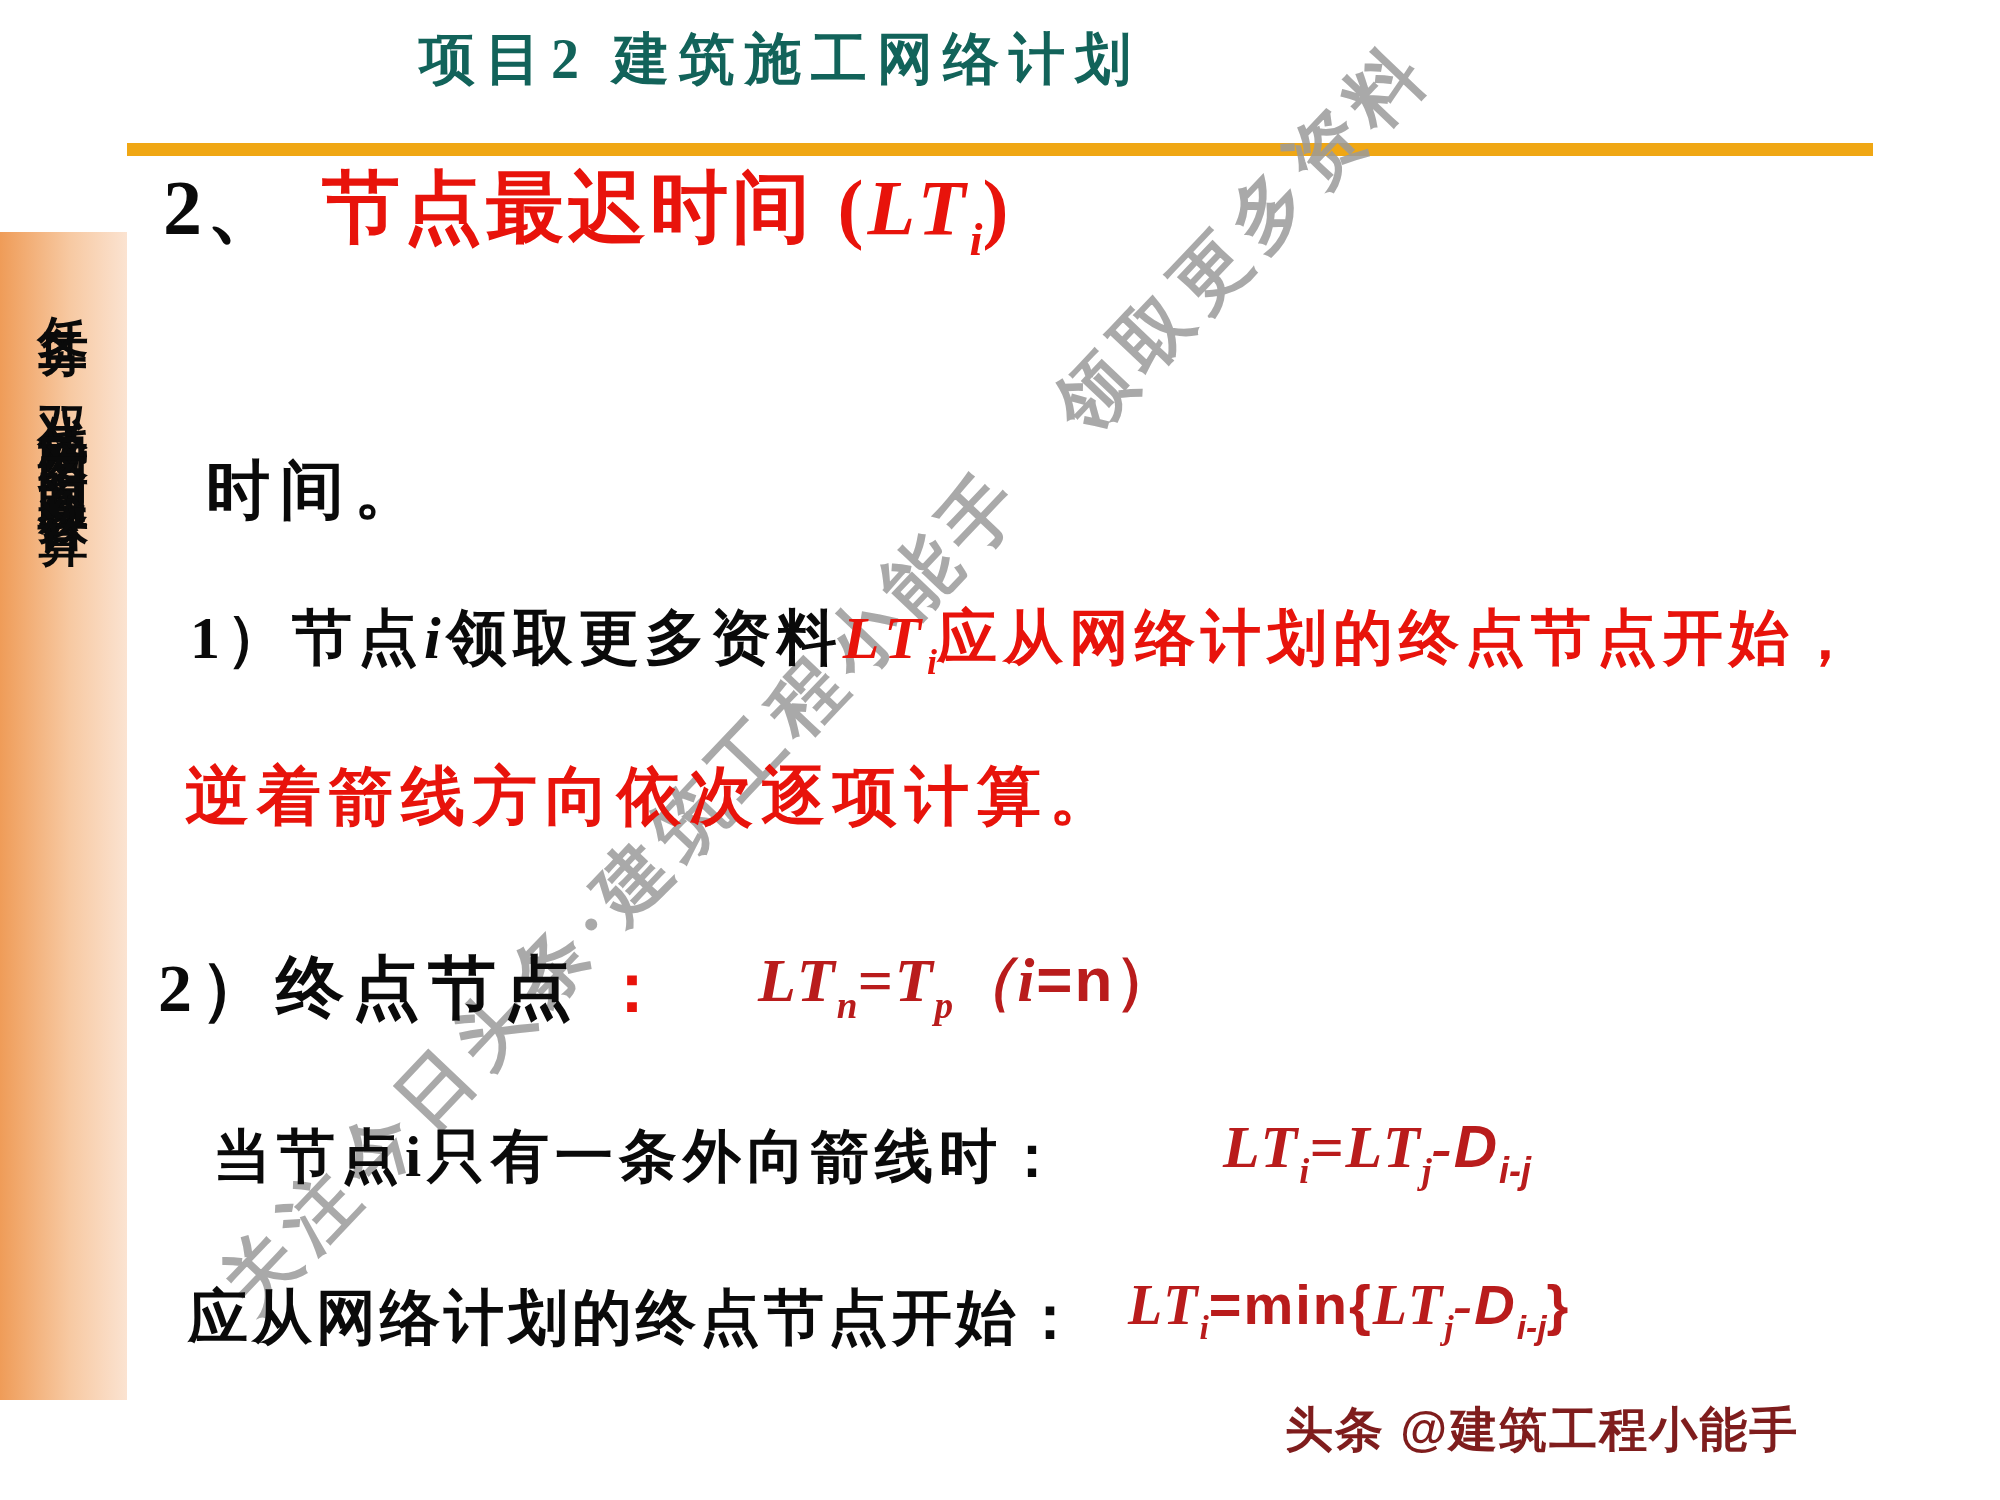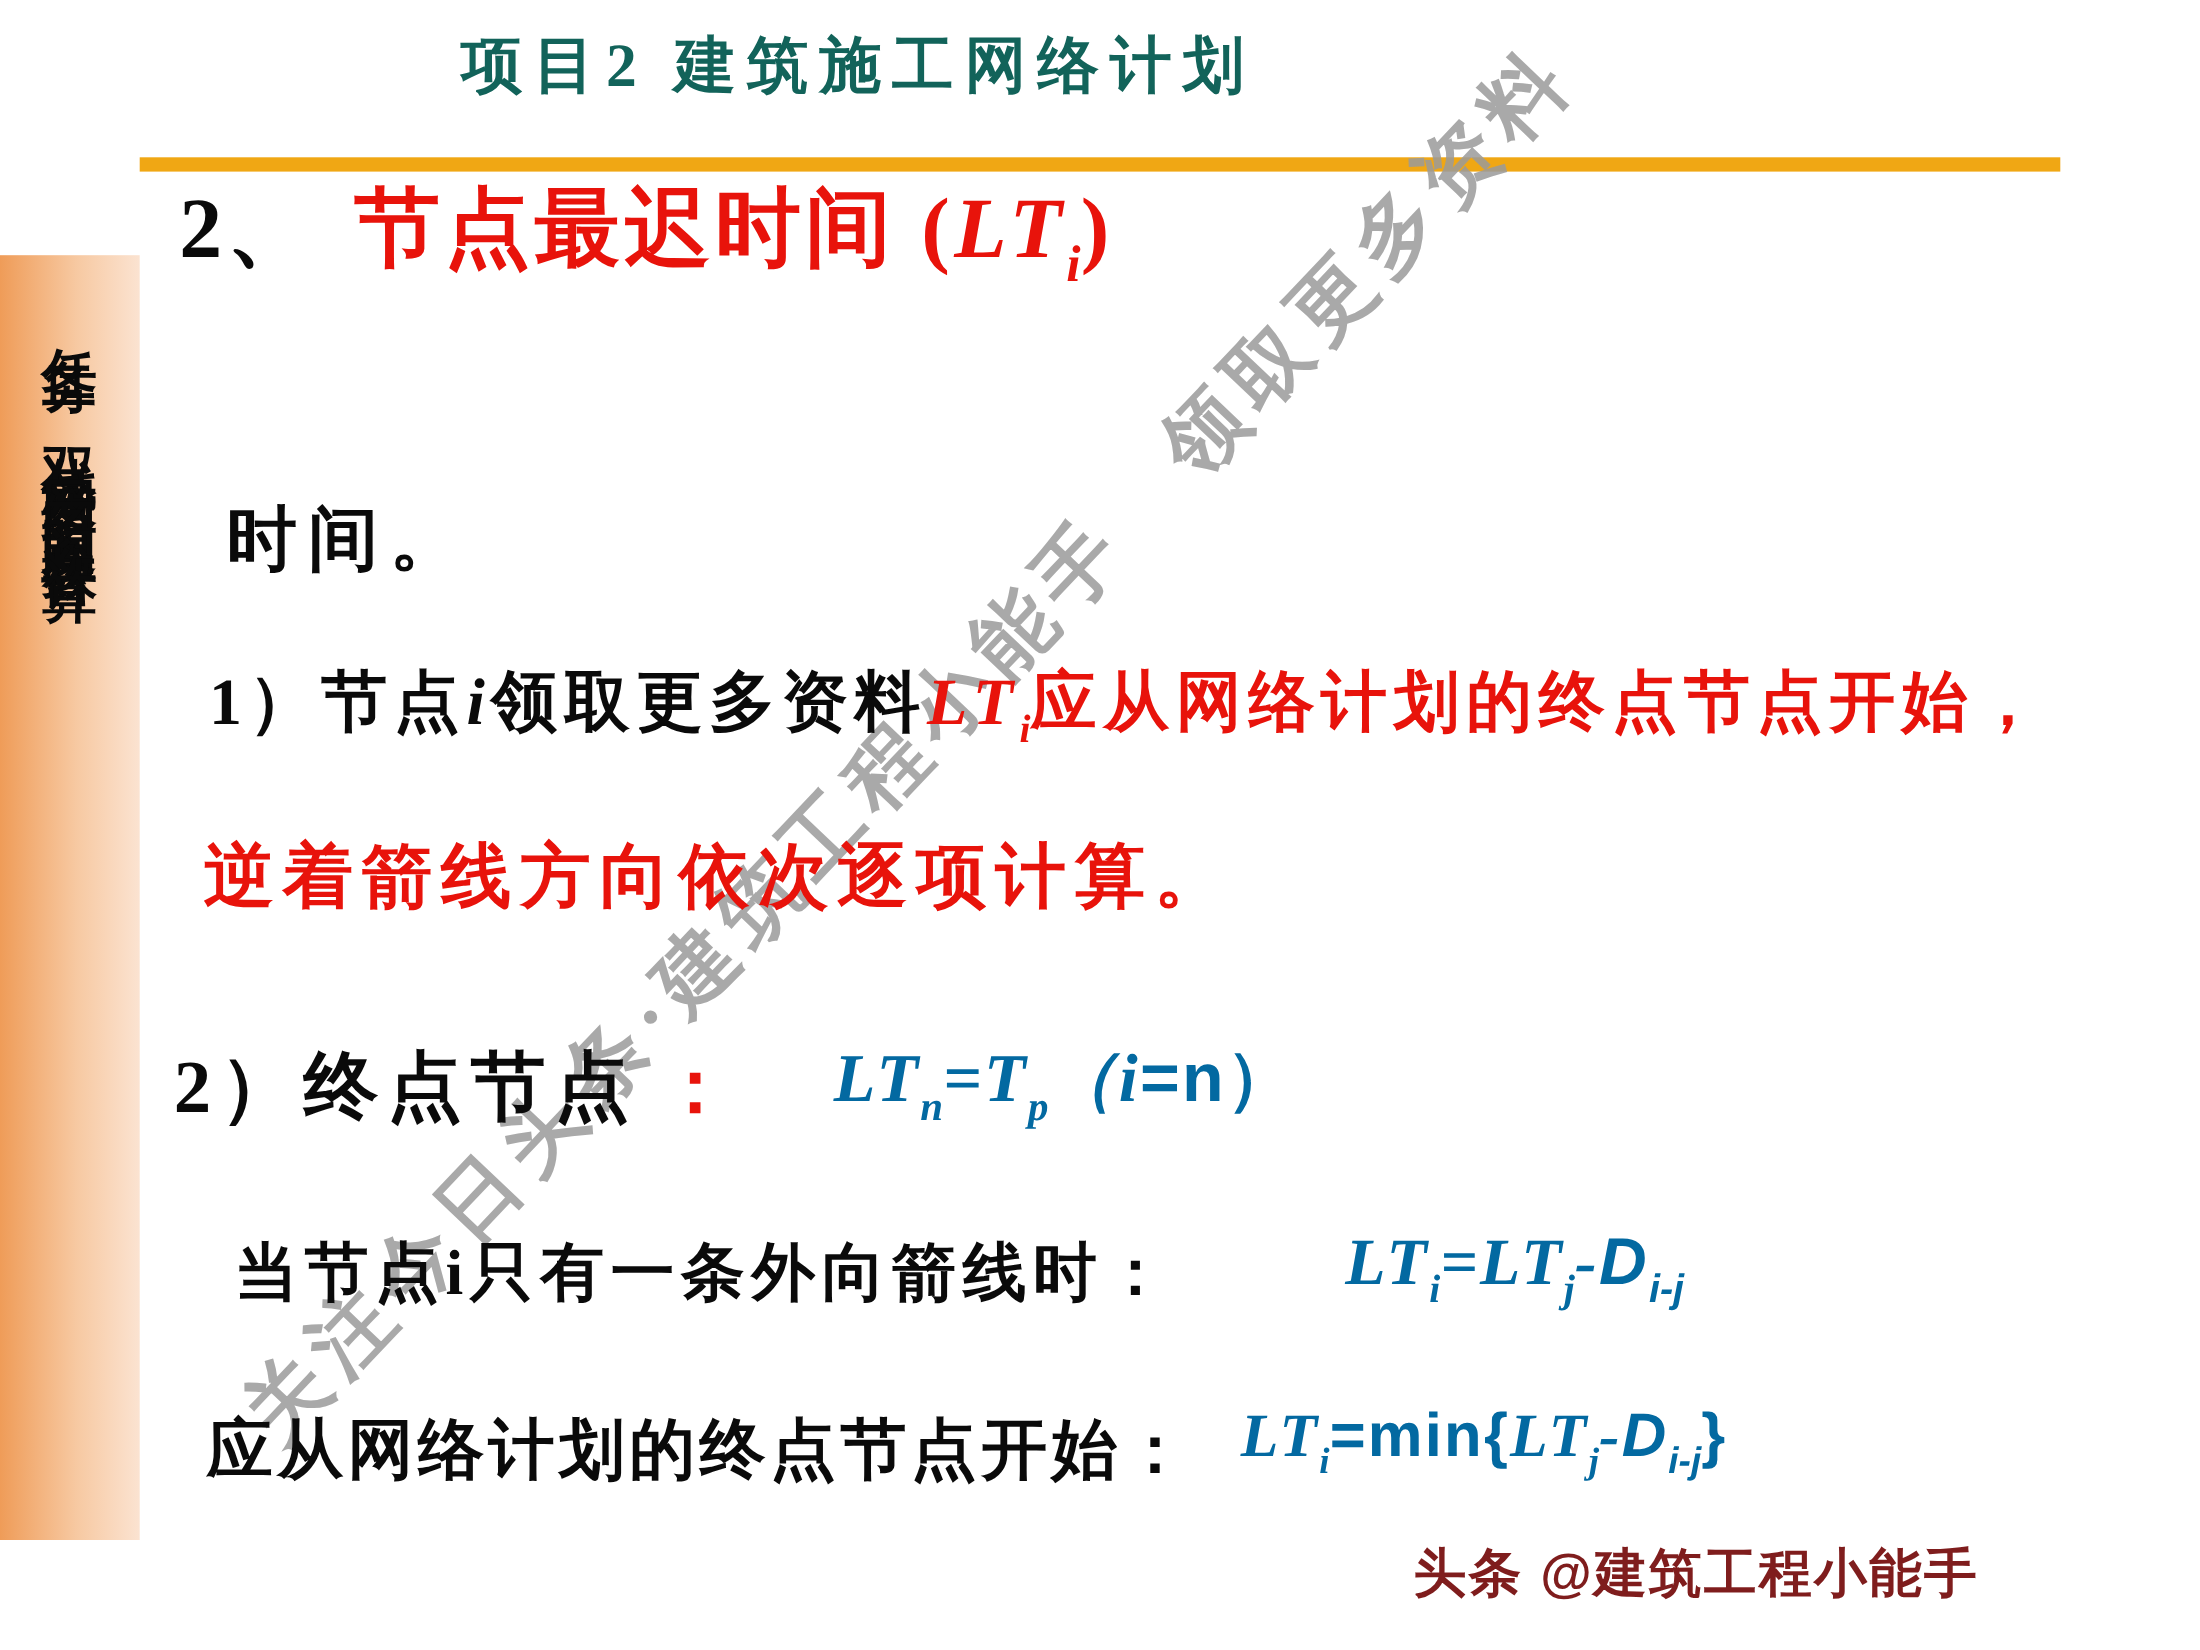--- a/index.html
+++ b/index.html
@@ -64,21 +64,21 @@
   .rule1-line2{
     position:absolute;left:185px;top:753px;font-size:64px;font-weight:bold;
     letter-spacing:8px;white-space:nowrap;
   }
   .rule2{
     position:absolute;left:158px;top:943px;font-size:68px;font-weight:bold;
     letter-spacing:8px;white-space:nowrap;
   }
   .rule2 .colon{margin-left:18px;}
   .formula{
-    position:absolute;font-weight:bold;color:#0369a1;font-style:italic;
+    position:absolute;font-weight:bold;color:#b91c1c;font-style:italic;
     white-space:nowrap;letter-spacing:2px;
   }
   .f-rule2{left:758px;top:938px;font-size:62px;}
   .f-case1{left:1223px;top:1112px;font-size:60px;}
   .f-case2{left:1128px;top:1272px;font-size:56px;}
   .sansbold{
     font-family:"Liberation Sans",sans-serif;font-style:normal;font-weight:bold;
   }
   .dvar{font-family:"Liberation Sans",sans-serif;font-weight:bold;font-style:italic;}
   .dvar-sub{font-family:"Liberation Sans",sans-serif;font-weight:bold;}

